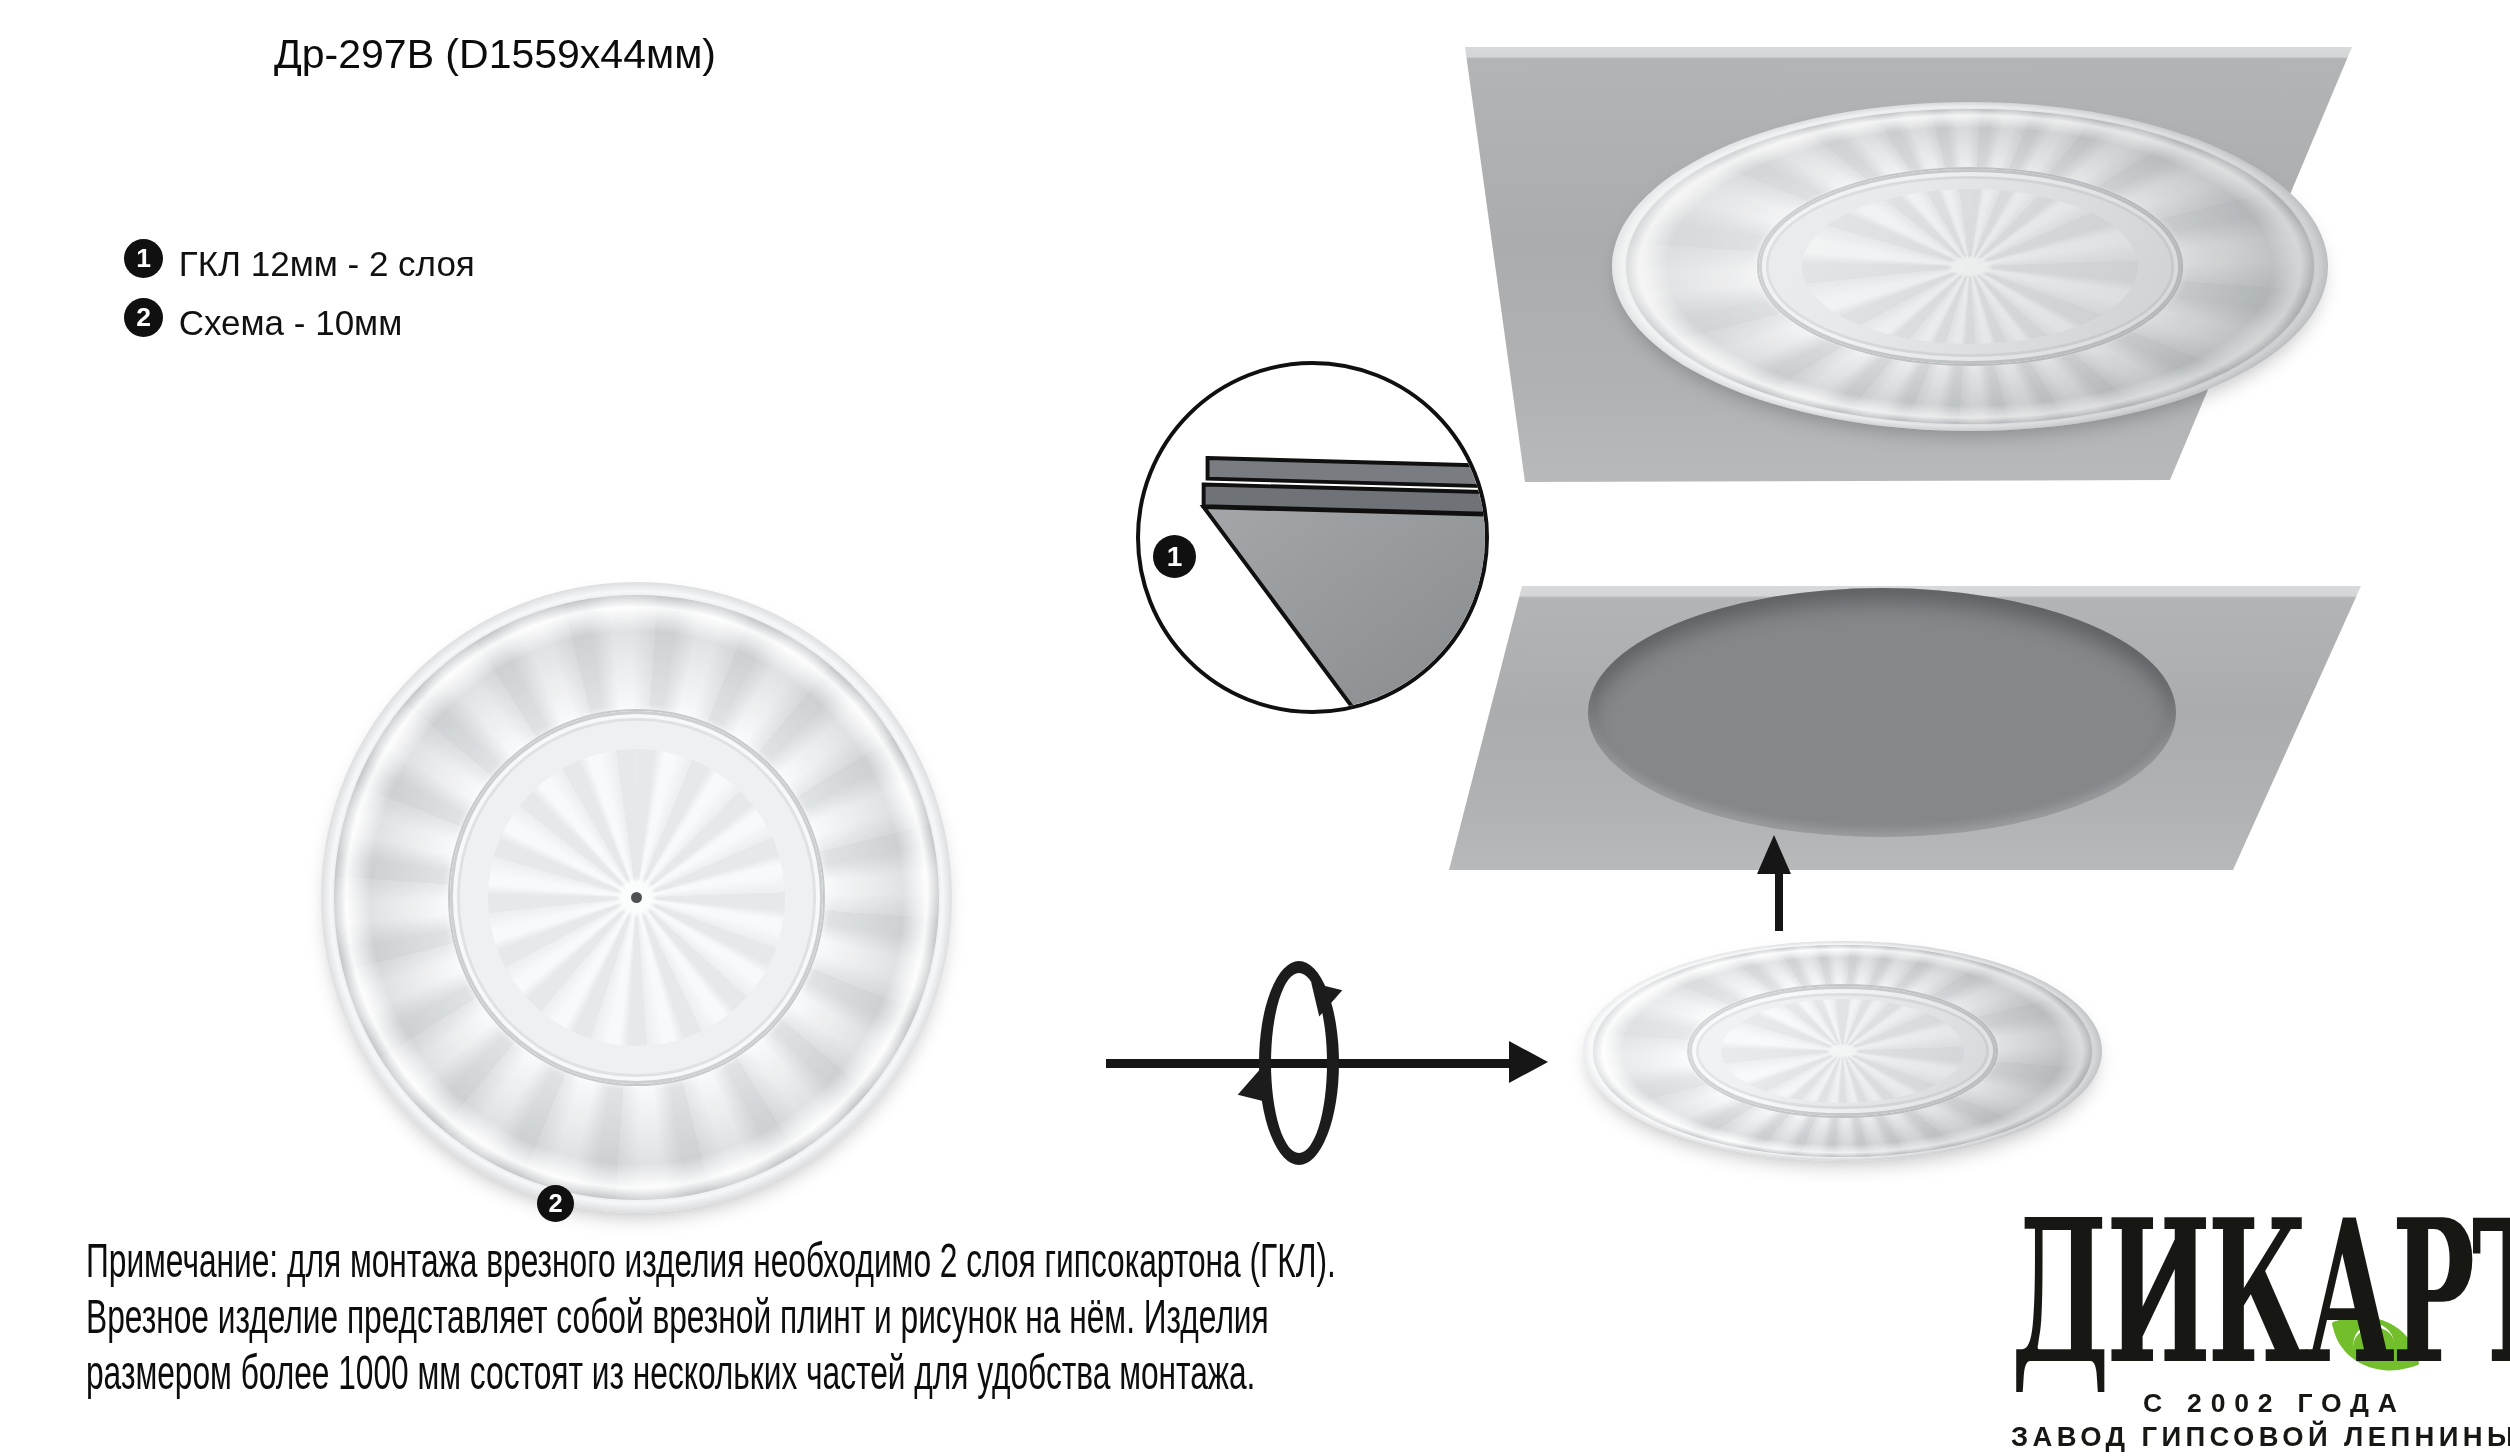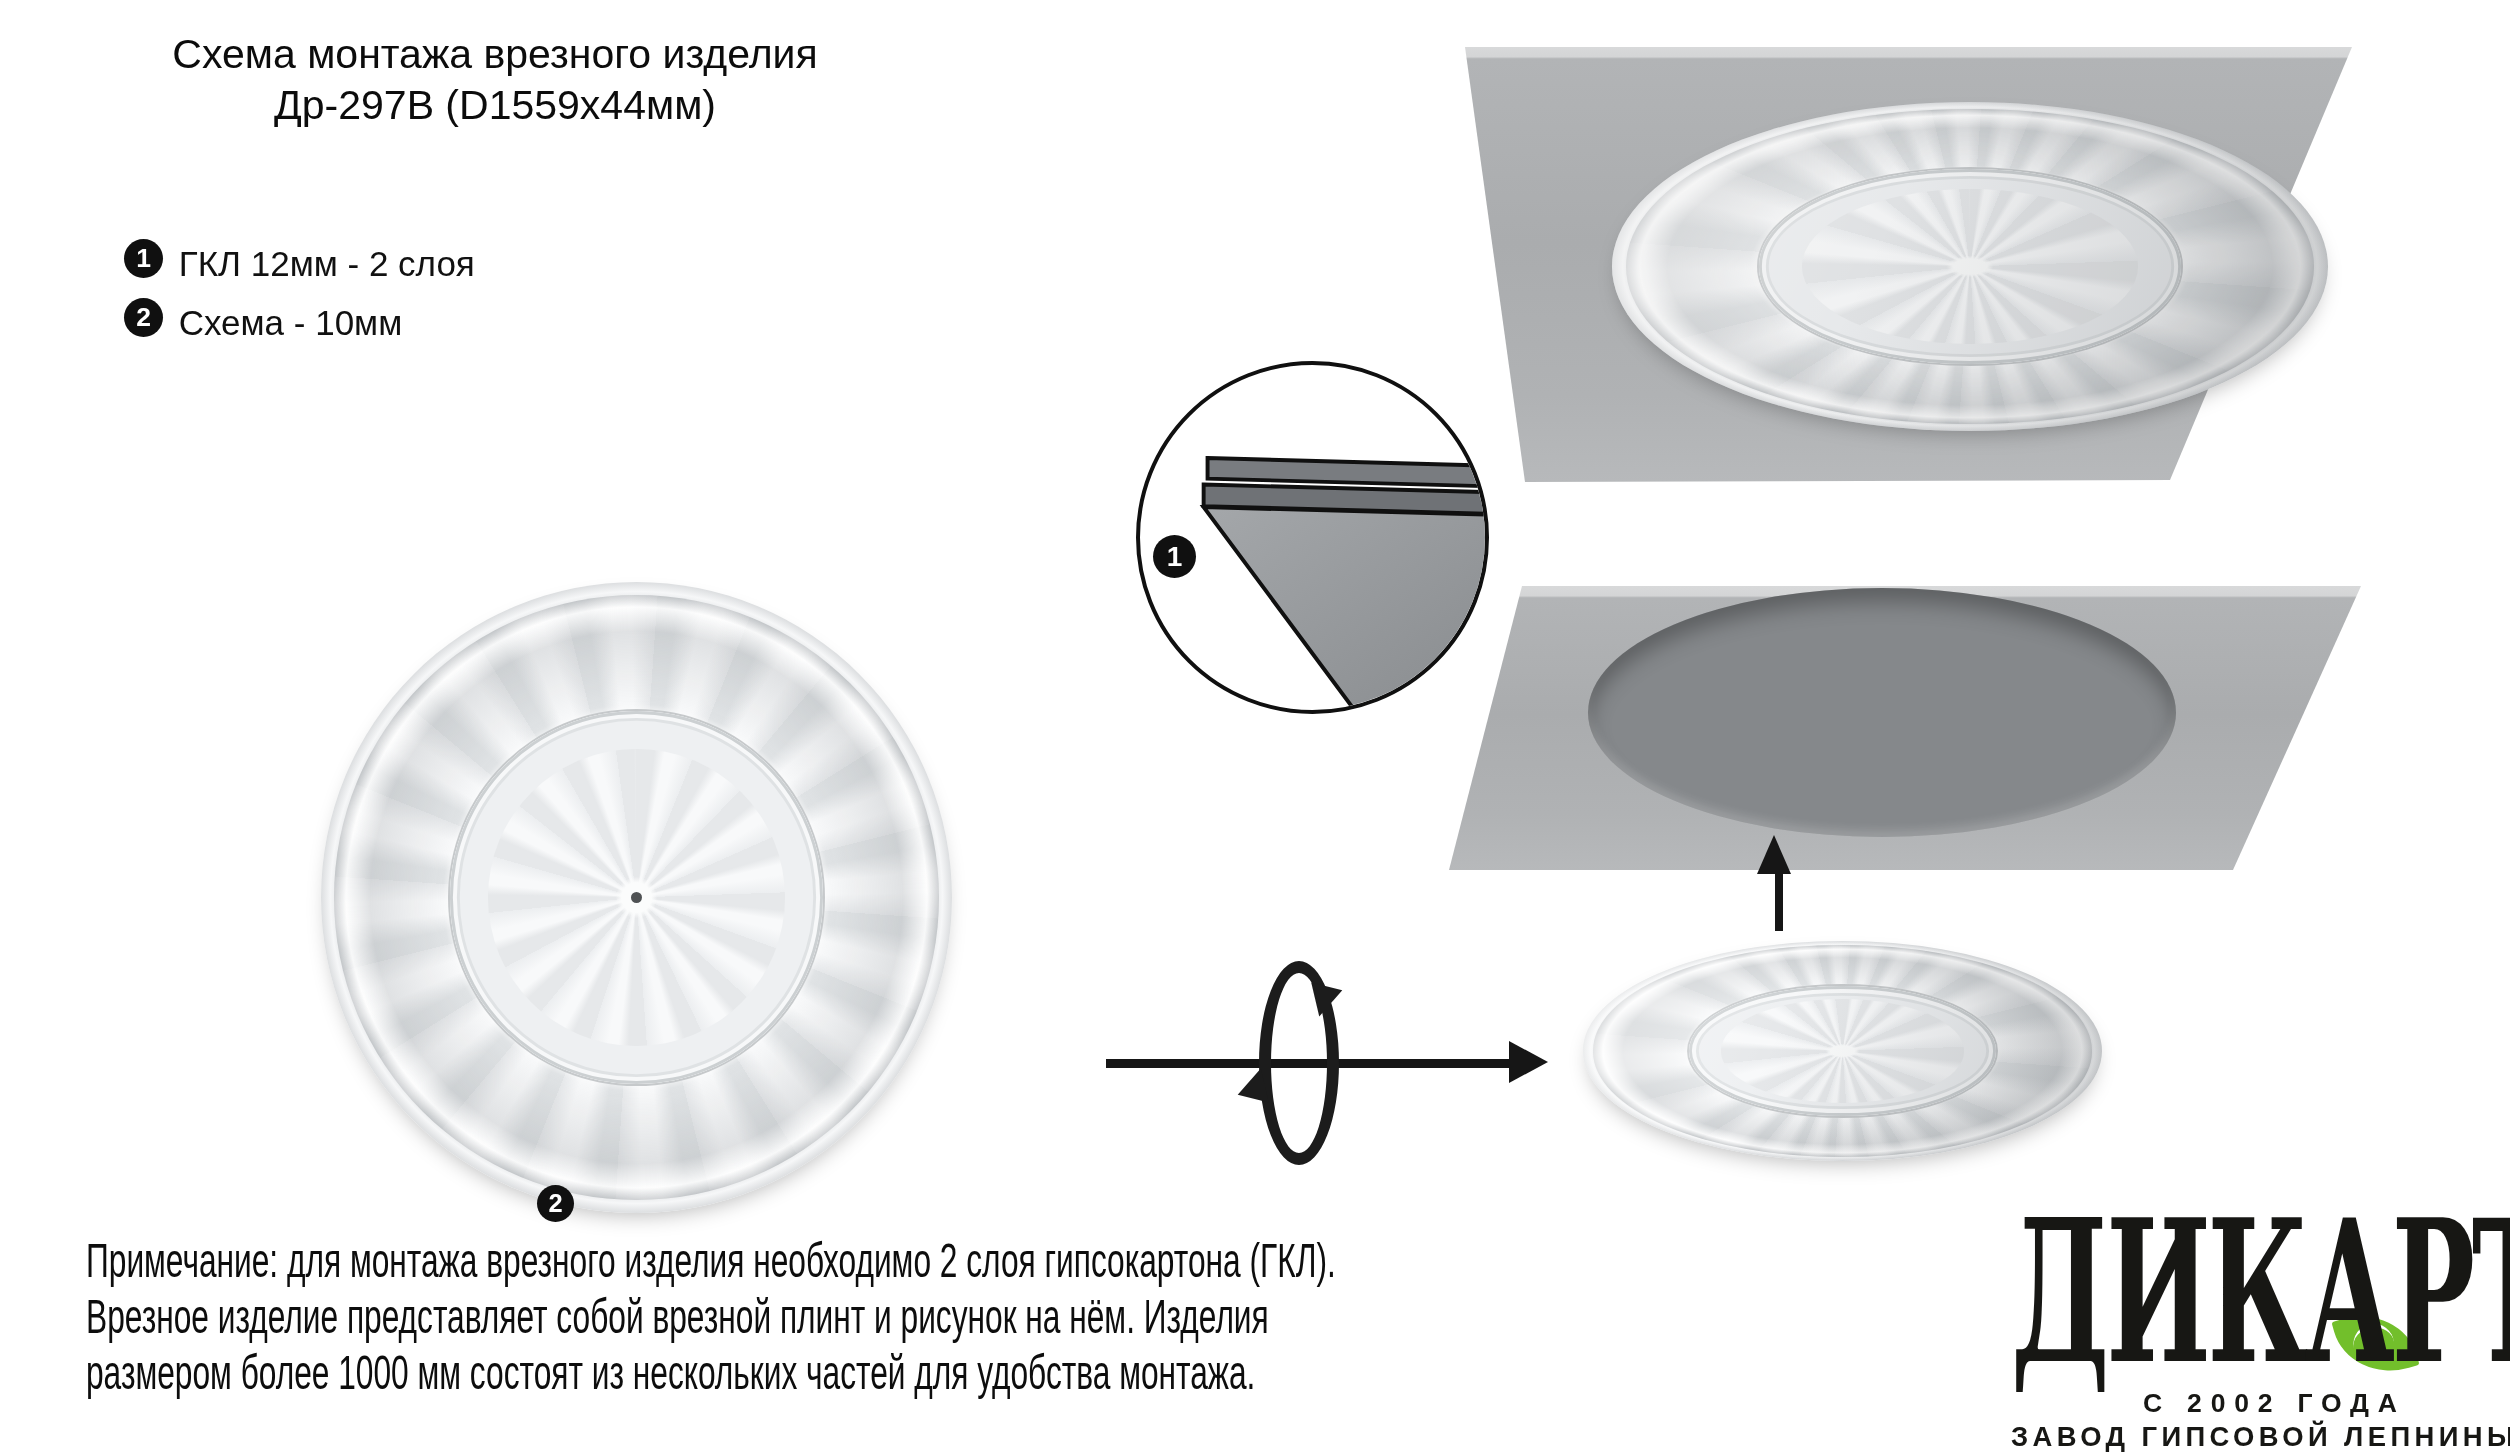--- a/index.html
+++ b/index.html
@@ -97,21 +97,20 @@
      transform:rotate(8deg);}
   .logo-since{left:2143px;top:1388px;font-size:26.5px;font-weight:bold;letter-spacing:8.8px;
      color:#171714;white-space:nowrap;}
   .logo-subtitle{left:2011px;top:1421px;font-size:27.4px;font-weight:bold;letter-spacing:4.4px;
      color:#171714;white-space:nowrap;}
 </style>
 </head>
 <body>
 
 <div class="abs title">
-  <div>Схема монтажа врезного изделия</div>
   <div>Др-297В (D1559х44мм)</div>
 </div>
 
 <div class="abs legend-item" style="left:124px;top:233px;">
   <div class="badge b40">1</div>
   <div class="legend-label">ГКЛ 12мм - 2 слоя</div>
 </div>
 <div class="abs legend-item" style="left:124px;top:292px;">
   <div class="badge b40">2</div>
   <div class="legend-label">Схема - 10мм</div>

